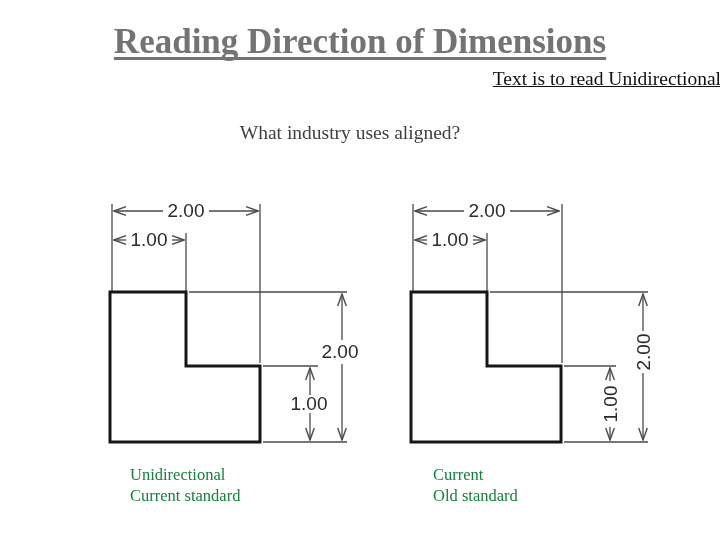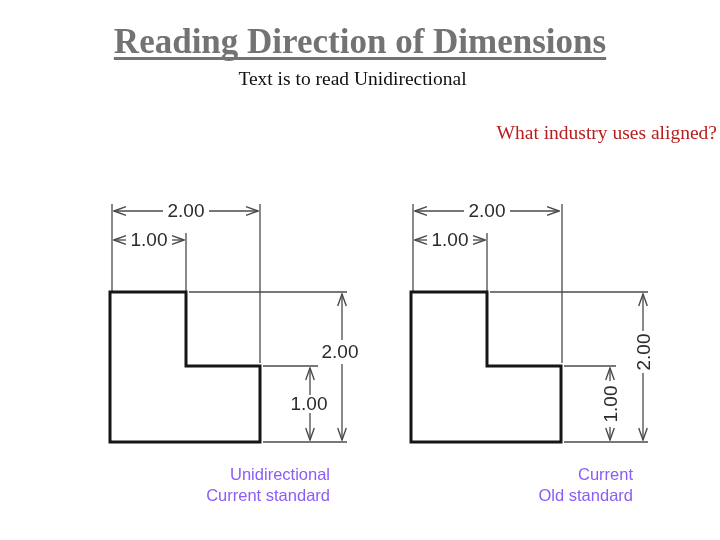--- a/index.html
+++ b/index.html
@@ -14,37 +14,37 @@
     position:absolute;top:22px;left:0;width:720px;
     text-align:center;
     font-size:35px;font-weight:bold;color:#737373;
     text-decoration:underline;
     text-decoration-thickness:3px;
     text-underline-offset:4px;
     text-decoration-skip-ink:none;
     letter-spacing:0px;
   }
   .subtitle{
-    position:absolute;top:68px;left:0;width:705px;
-    text-align:center;
-    font-size:19.5px;color:#101010;
+    position:absolute;top:68px;left:16px;width:705px;
+    text-align:right;
+    font-size:19.5px;color:#101010;text-decoration:underline;
   }
   .question{
     position:absolute;top:122px;left:0;width:700px;
-    text-align:right;
-    font-size:19.5px;color:#b91c1c;padding-left:17px;
+    text-align:center;
+    font-size:19.5px;color:#404040;
   }
   .drawing-layer{
     position:absolute;left:0;top:0;width:720px;height:540px;
   }
   .caption{
     position:absolute;width:200px;
-    text-align:right;
-    font-family:Liberation Sans, sans-serif;
-    font-size:16.5px;line-height:21px;color:#8b5cf6;
+    text-align:left;
+    font-family:Liberation Serif, serif;
+    font-size:16.5px;line-height:21px;color:#15803d;
   }
   .caption-left{left:130px;top:464px;}
   .caption-right{left:433px;top:464px;}
   svg text{
     font-family:"Liberation Sans", sans-serif;
     font-size:19px;
     fill:#2b2b2b;
   }
 </style>
 </head>

